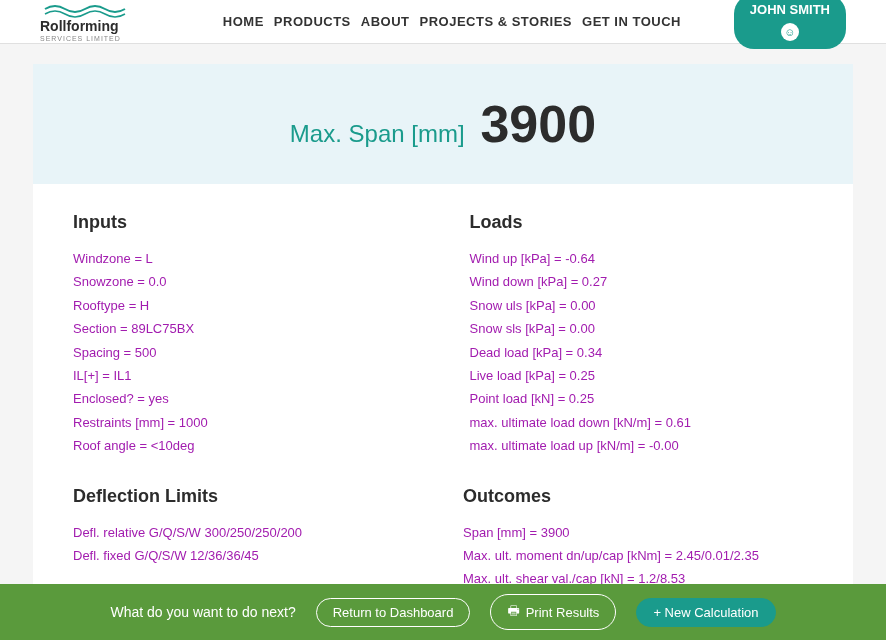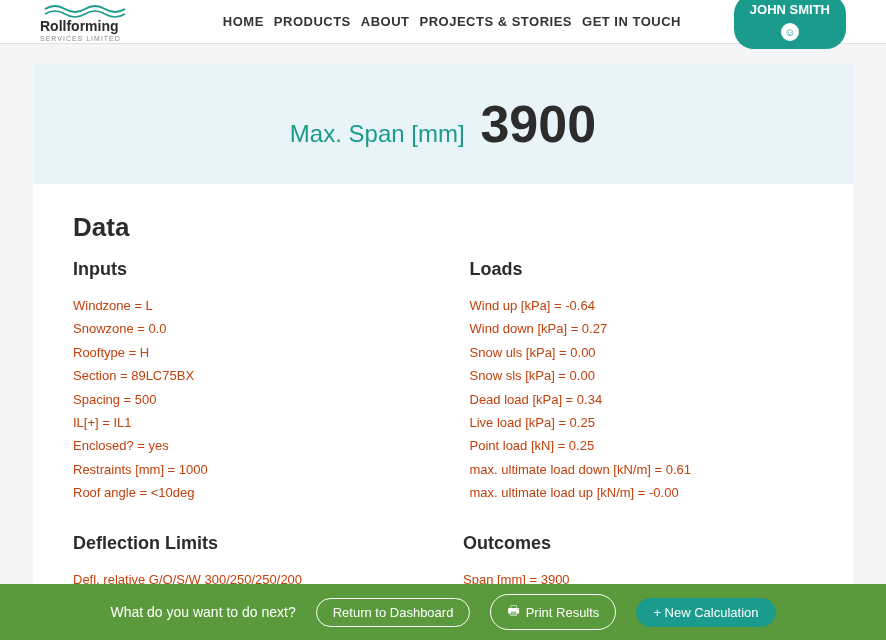--- a/index.html
+++ b/index.html
@@ -106,21 +106,21 @@
       flex: 1;
     }
     .col-title {
       font-size: 18px;
       font-weight: bold;
       color: #2c2c2c;
       margin-bottom: 14px;
     }
     .data-item {
       font-size: 13px;
-      color: #c2410c;
+      color: #a21caf;
       line-height: 1.8;
     }
 
     
     .lower-columns {
       display: flex;
       gap: 40px;
       margin-top: 28px;
     }
 
@@ -200,21 +200,20 @@
 </div>
 
 <div class="main-content">
 
   <div class="span-banner">
     <span class="span-label">Max. Span [mm]</span>
     <span class="span-value">3900</span>
   </div>
 
   <div class="data-section">
-    <div class="section-title">Data</div>
 
     <div class="columns">
       <div class="col">
         <div class="col-title">Inputs</div>
         <div id="inputs-list">
             <div class="data-item">Windzone = L</div>
             <div class="data-item">Snowzone = 0.0</div>
             <div class="data-item">Rooftype = H</div>
             <div class="data-item">Section = 89LC75BX</div>
             <div class="data-item">Spacing = 500</div>

